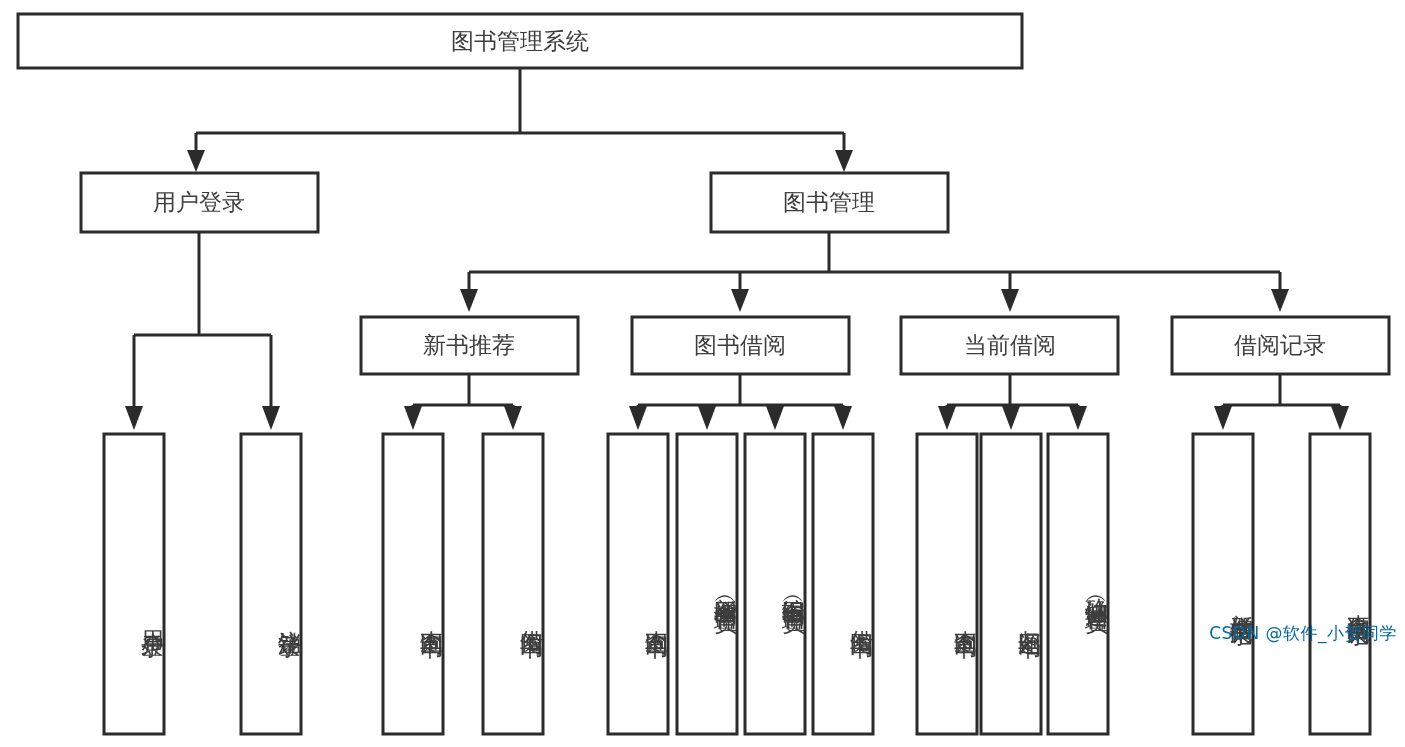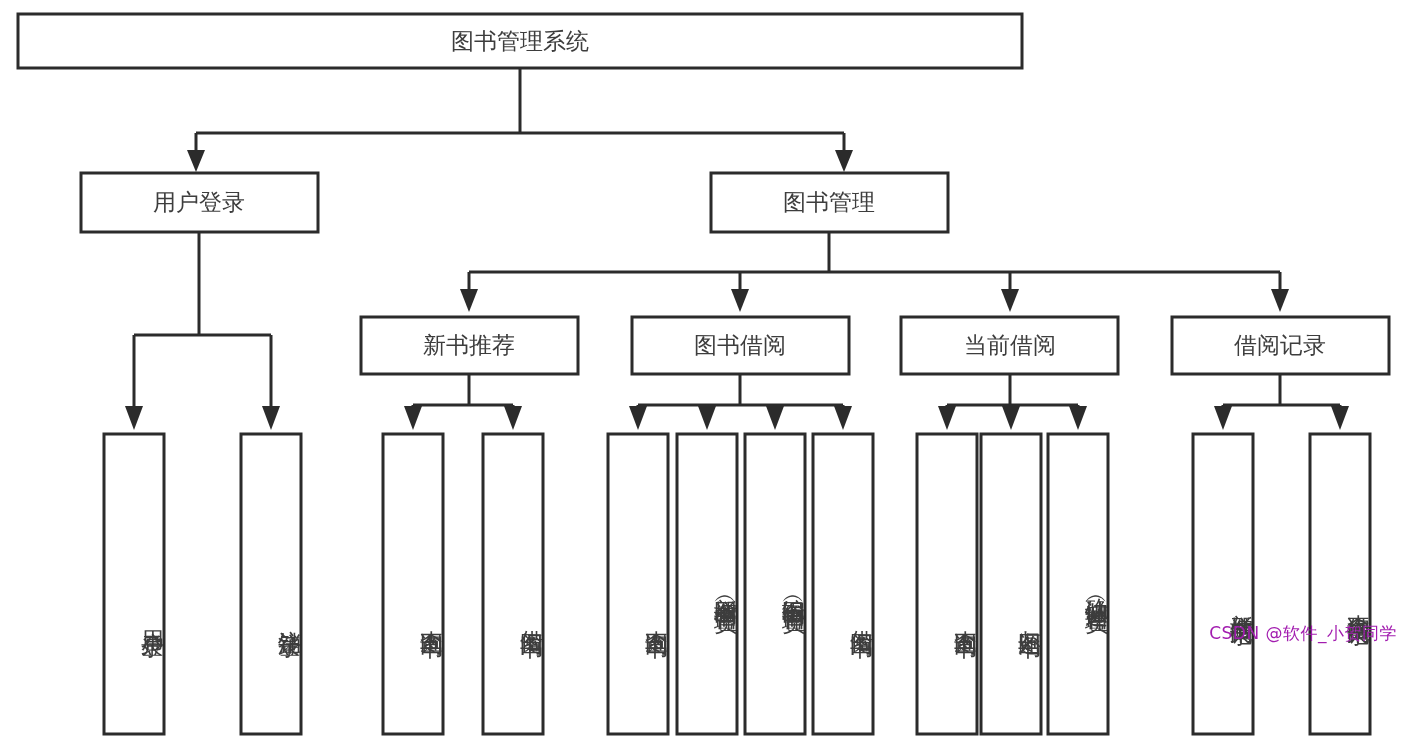--- a/index.html
+++ b/index.html
@@ -31,21 +31,21 @@
     font-size:23px;
     line-height:1;
     color:#3d3d3d;
     white-space:nowrap;
     pointer-events:none;
   }
   .watermark{
     position:absolute;
     right:8px;bottom:4px;
     font-size:17px;
-    color:#a21caf;
+    color:#0369a1;
     font-family:"DejaVu Sans","Liberation Sans",sans-serif;
     letter-spacing:0.5px;
     white-space:nowrap;
   }
 </style>
 </head>
 <body>
 
 <div id="diagram-root">
 

